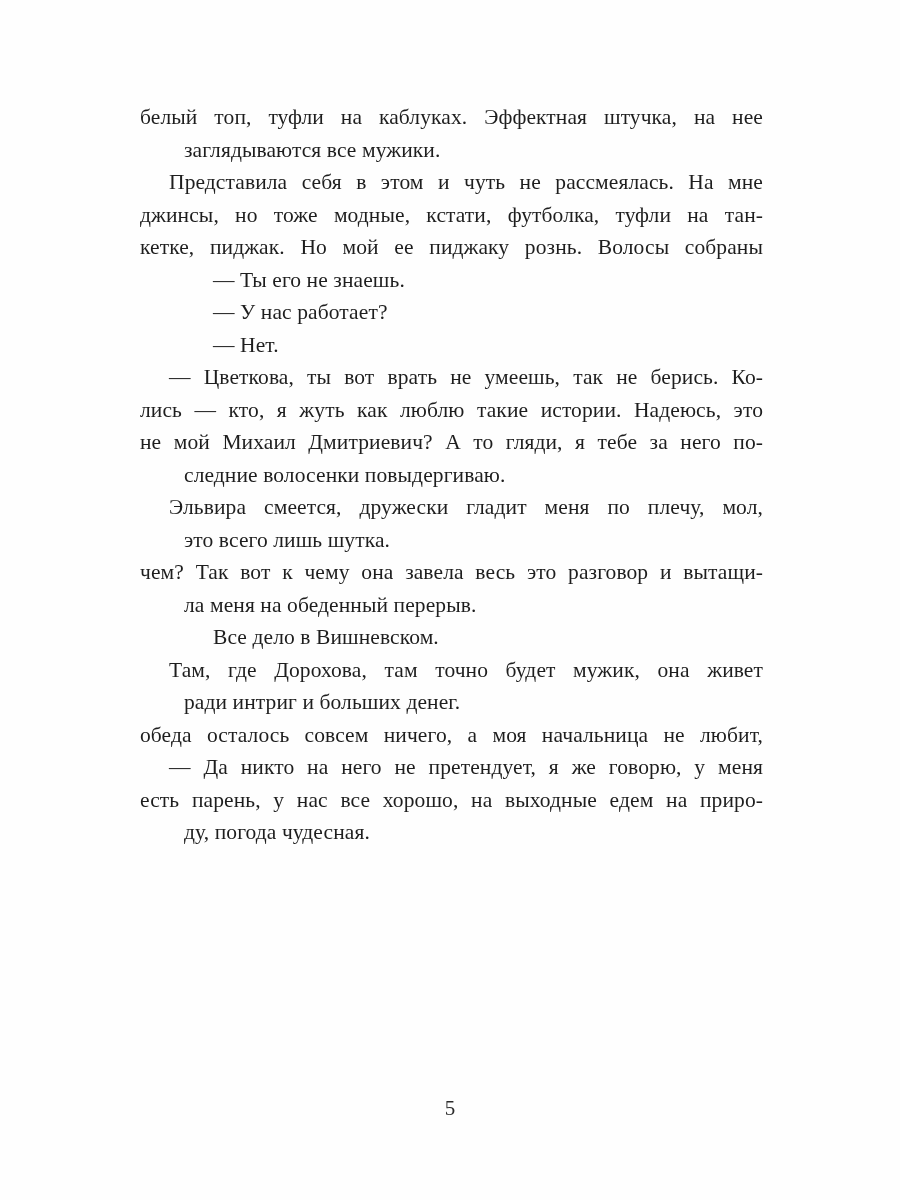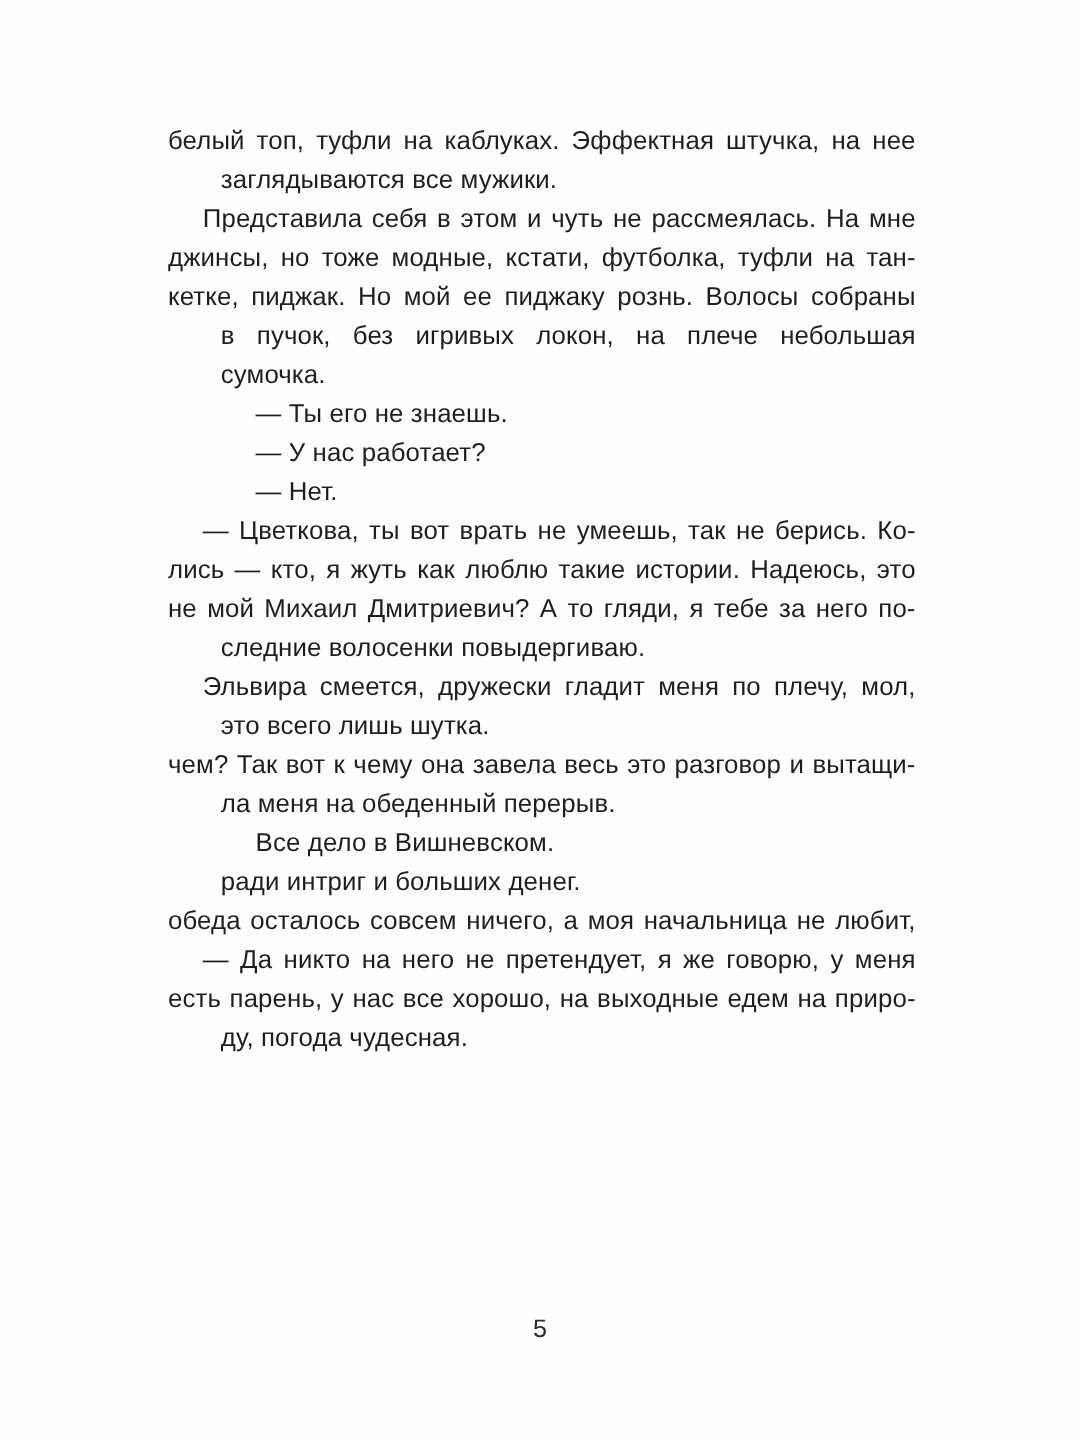--- a/index.html
+++ b/index.html
@@ -7,21 +7,21 @@
     width: 900px;
     height: 1200px;
     background: #ffffff;
     overflow: hidden;
   }
   .page {
     position: relative;
     width: 900px;
     height: 1200px;
     background: #fefefe;
-    font-family: Liberation Sans, sans-serif;
+    font-family: Liberation Serif, serif;
     color: #1e1e1e;
   }
   .text-block {
     position: absolute;
     left: 140px;
     top: 101px;
     width: 623px;
   }
   .para { }
   .line {
@@ -55,21 +55,20 @@
 <div class="page">
   <div class="text-block">
       <div class="para">
         <div class="line first">белый топ, туфли на каблуках. Эффектная штучка, на нее</div>
         <div class="line last">заглядываются все мужики.</div>
       </div>
       <div class="para indent">
         <div class="line first">Представила себя в этом и чуть не рассмеялась. На мне</div>
         <div class="line">джинсы, но тоже модные, кстати, футболка, туфли на тан-</div>
         <div class="line">кетке, пиджак. Но мой ее пиджаку рознь. Волосы собраны</div>
-        <div class="line last">в пучок, без игривых локон, на плече небольшая сумочка.</div>
       </div>
       <div class="para indent">
         <div class="line first last">— Ты его не знаешь.</div>
       </div>
       <div class="para indent">
         <div class="line first last">— У нас работает?</div>
       </div>
       <div class="para indent">
         <div class="line first last">— Нет.</div>
       </div>
@@ -84,20 +83,21 @@
         <div class="line last">это всего лишь шутка.</div>
       </div>
       <div class="para indent">
         <div class="line">чем? Так вот к чему она завела весь это разговор и вытащи-</div>
         <div class="line last">ла меня на обеденный перерыв.</div>
       </div>
       <div class="para indent">
         <div class="line first last">Все дело в Вишневском.</div>
       </div>
       <div class="para indent">
+        <div class="line first">Там, где Дорохова, там точно будет мужик, она живет</div>
         <div class="line last">ради интриг и больших денег.</div>
       </div>
       <div class="para indent">
         <div class="line">обеда осталось совсем ничего, а моя начальница не любит,</div>
       </div>
       <div class="para indent">
         <div class="line first">— Да никто на него не претендует, я же говорю, у меня</div>
         <div class="line">есть парень, у нас все хорошо, на выходные едем на приро-</div>
         <div class="line last">ду, погода чудесная.</div>
       </div>

